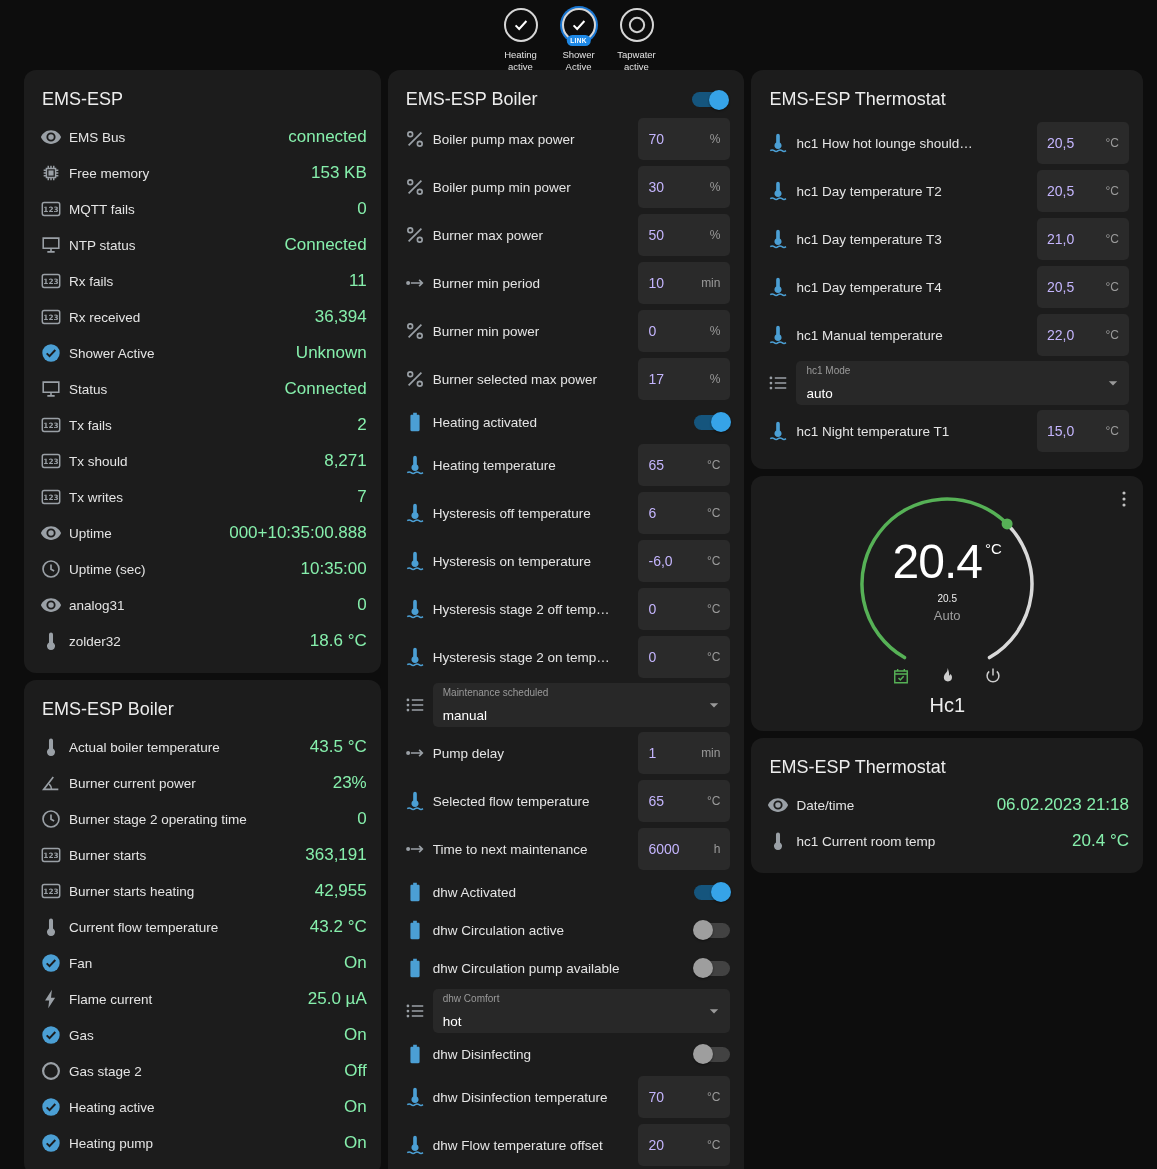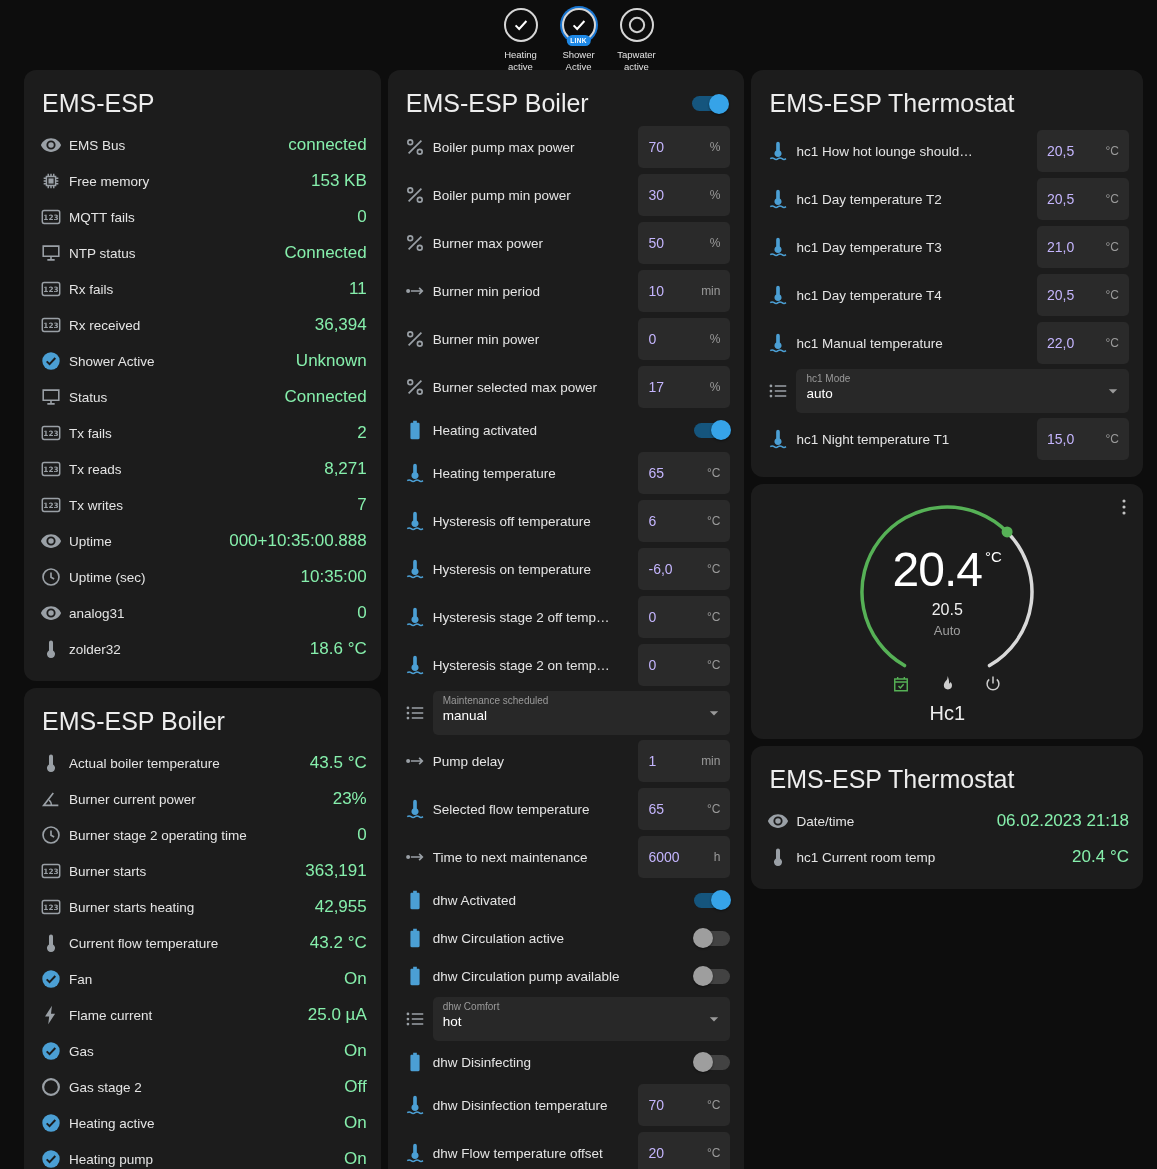--- a/index.html
+++ b/index.html
@@ -17,61 +17,61 @@
   .badge-tag{position:absolute;bottom:-6px;left:50%;transform:translateX(-50%);background:#1e88e5;color:#fff;font-size:6.5px;font-weight:bold;padding:2px 4px;border-radius:6px;letter-spacing:.3px}
   .badge-label{margin-top:7px;font-size:9.5px;line-height:1.3;text-align:center;color:#e3e3e3}
 
   
   .columns{display:flex;gap:7px;padding:0 14px 0 24px;align-items:flex-start}
   .col{display:flex;flex-direction:column;gap:7px;min-width:0}
   .col-left,.col-mid{width:369px}
   .col-right{width:405px}
 
   .card{background:#1c1c1c;border-radius:12px;padding:12px 14px 14px 16px;position:relative}
-  .card-title{font-size:25px;font-weight:400;color:#ededed;padding:7px 0 9px 2px}
+  .card-title{font-size:18px;font-weight:400;color:#ededed;padding:7px 0 9px 2px}
   .card-head{display:flex;align-items:center;justify-content:space-between;padding:7px 2px 5px 2px}
   .card-head .card-title{padding:0}
 
   .row{display:flex;align-items:center;gap:7px}
   .row.sensor{height:36px;cursor:pointer}
   .row.number,.row.select{height:48px}
   .row.toggle{height:38px}
 
   .icon{width:22px;height:22px;flex:0 0 22px;color:#9aa0a6;display:inline-flex}
   .icon svg{width:100%;height:100%;fill:currentColor}
   .icon.blue{color:#4b9fd4}
 
   .label{font-size:13.5px;color:#e4e4e4;flex:1;min-width:0;white-space:nowrap;overflow:hidden;text-overflow:ellipsis}
   .value{font-size:17px;color:#86efac;white-space:nowrap;text-align:center}
 
   .numbox{background:#2a2a2a;border-radius:5px;min-width:92px;height:42px;display:flex;align-items:center;justify-content:space-between;padding:0 10px;cursor:text}
   .num{font-size:14px;color:#c4b5fd}
   .unit{font-size:12px;color:#9a9a9a;margin-left:12px}
 
-  .selectbox{flex:1;min-width:0;background:#282828;border-radius:5px;height:44px;display:flex;flex-direction:column;justify-content:flex-start;padding:4px 30px 4px 10px;position:relative;cursor:pointer}
+  .selectbox{flex:1;min-width:0;background:#282828;border-radius:5px;height:44px;display:flex;flex-direction:column;justify-content:space-between;padding:4px 30px 4px 10px;position:relative;cursor:pointer}
   .sel-label{font-size:10px;color:#9a9a9a;white-space:nowrap;overflow:hidden;text-overflow:ellipsis}
   .sel-value{font-size:13.5px;color:#fff;margin-top:2px}
   .selectbox .chevron{position:absolute;right:6px;top:50%;transform:translateY(-50%);width:20px;height:20px;color:#9a9a9a}
 
   .switch{width:36px;height:15px;border-radius:8px;position:relative;cursor:pointer;flex:0 0 36px}
   .switch.on{background:#15557d}
   .switch.off{background:#424242}
   .thumb{width:20px;height:20px;border-radius:50%;position:absolute;top:-2.5px;box-shadow:0 1px 2px rgba(0,0,0,.5)}
   .switch.on .thumb{right:-1px;background:#36a3e8}
   .switch.off .thumb{left:-1px;background:#9e9e9e}
 
   
   .gauge-card{display:flex;flex-direction:column;align-items:center;padding:12px 14px 14px}
   .dots-menu{position:absolute;top:12px;right:8px;width:22px;height:22px;color:#c2c2c2;cursor:pointer}
   .dial{position:relative;width:224px;height:194px;margin-top:4px;cursor:pointer}
   .dial svg.arcs{position:absolute;inset:0}
   .dial-text{position:absolute;left:0;right:0;top:46px;text-align:center}
   .cur{font-size:48px;color:#fff;line-height:1;letter-spacing:-1px}
   .cur-unit{font-size:15px;position:relative;top:-24px;margin-left:3px;letter-spacing:0}
-  .target{font-size:16px;color:#efefef;margin-top:7px}
+  .target{font-size:10px;color:#efefef;margin-top:7px}
   .mode{font-size:13px;color:#9e9e9e;margin-top:4px}
   .dial-icons{position:absolute;bottom:0;left:0;right:0;display:flex;justify-content:center;gap:26px}
   .dial-icons .icon{width:20px;height:20px;flex:0 0 20px;color:#cdcdcd;cursor:pointer}
   .dial-icons .icon.green{color:#56b156}
   .gauge-name{font-size:20px;color:#ececec;margin-top:8px}
 </style>
 </head>
 <body>
 
 <div class="badges">
@@ -204,21 +204,21 @@
             <span class="label">Tx fails</span>
             <span class="value">2</span>
           </div>
           <div class="row sensor">
             <span class="icon">
               <svg viewBox="0 0 24 24">
                 <rect x="2.5" y="5" width="19" height="14" rx="2" fill="none" stroke="currentColor" stroke-width="1.6"></rect>
                 <text x="12" y="15.5" font-size="8" font-weight="bold" text-anchor="middle" fill="currentColor" font-family="'DejaVu Sans',sans-serif">123</text>
               </svg>
             </span>
-            <span class="label">Tx reads</span>
+            <span class="label">Tx should</span>
             <span class="value">8,271</span>
           </div>
           <div class="row sensor">
             <span class="icon">
               <svg viewBox="0 0 24 24">
                 <rect x="2.5" y="5" width="19" height="14" rx="2" fill="none" stroke="currentColor" stroke-width="1.6"></rect>
                 <text x="12" y="15.5" font-size="8" font-weight="bold" text-anchor="middle" fill="currentColor" font-family="'DejaVu Sans',sans-serif">123</text>
               </svg>
             </span>
             <span class="label">Tx writes</span>

